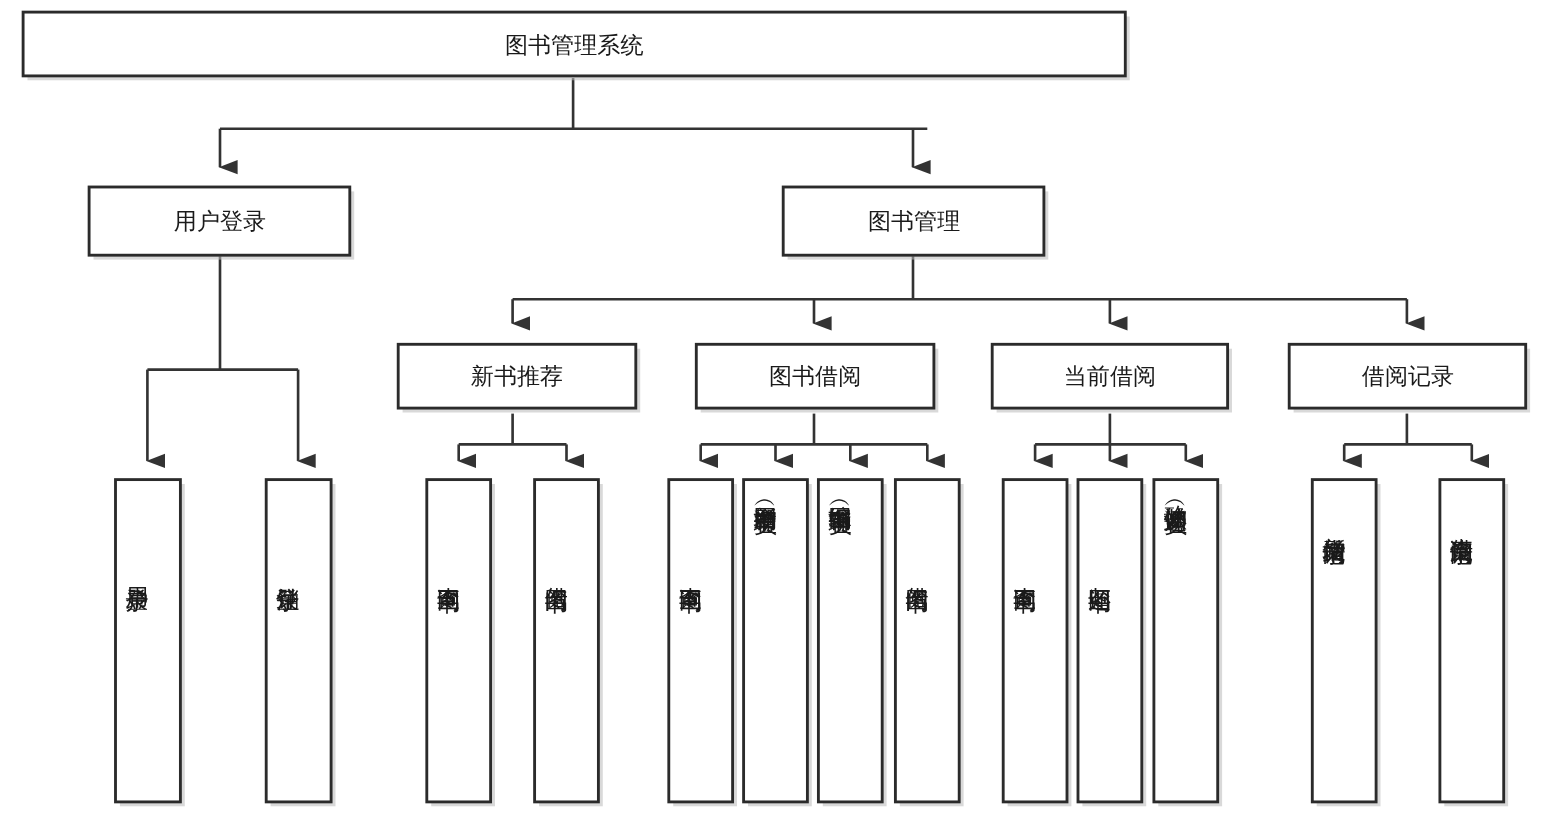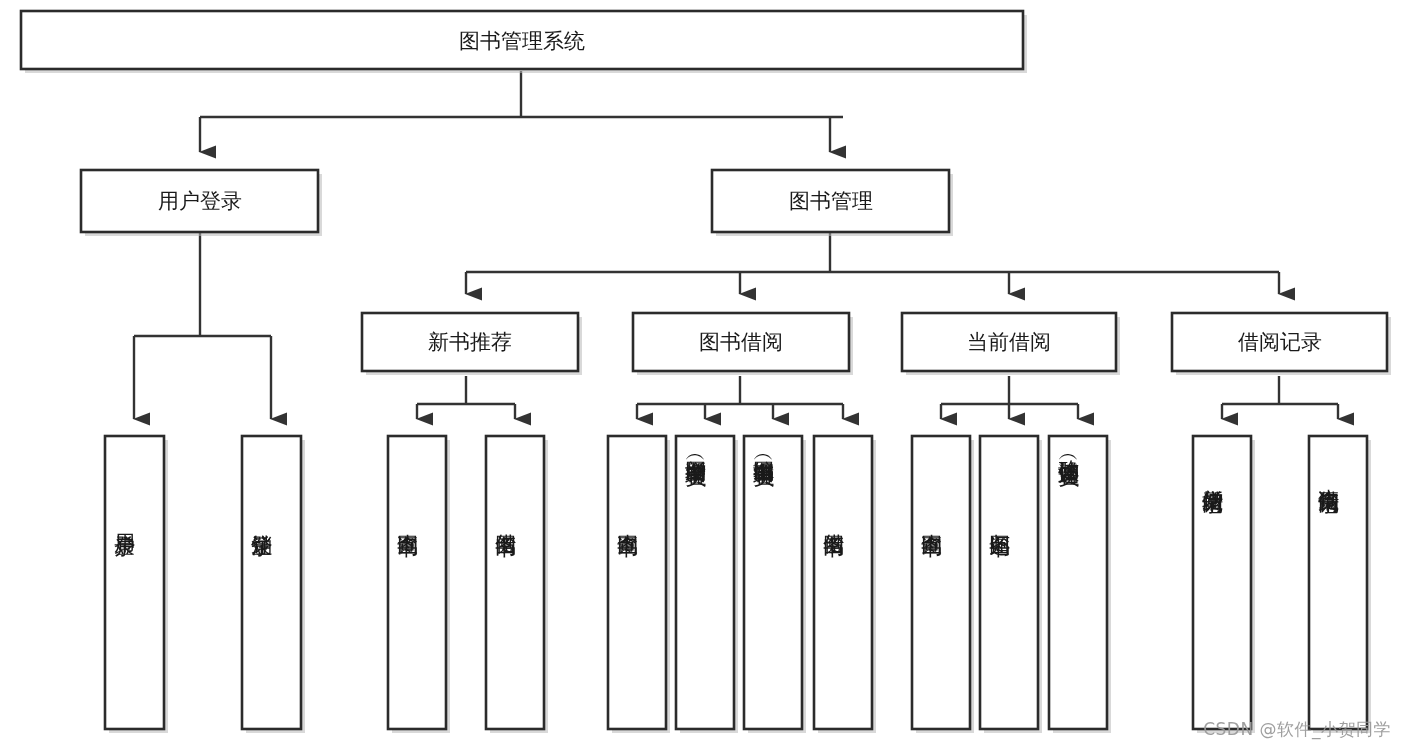--- a/index.html
+++ b/index.html
@@ -253,15 +253,14 @@
   <div class="leaf-label" style="left:752px; top:443px; height:290px;">编辑图书（管理员）</div>
   <div class="leaf-label" style="left:822px; top:517px; height:215px;">借阅图书</div>
 
   <div class="leaf-label" style="left:920px; top:517px; height:215px;">查询图书</div>
   <div class="leaf-label" style="left:988px; top:517px; height:215px;">归还图书</div>
   <div class="leaf-label" style="left:1057px; top:443px; height:290px;">确认归还（管理员）</div>
 
   <div class="leaf-label" style="left:1201px; top:472px; height:261px;">新增借阅记录</div>
   <div class="leaf-label" style="left:1317px; top:472px; height:261px;">查询借阅记录</div>
 
-  <div class="watermark">CSDN @软件_小贺同学</div>
 
 </div>
 
 </body></html>

